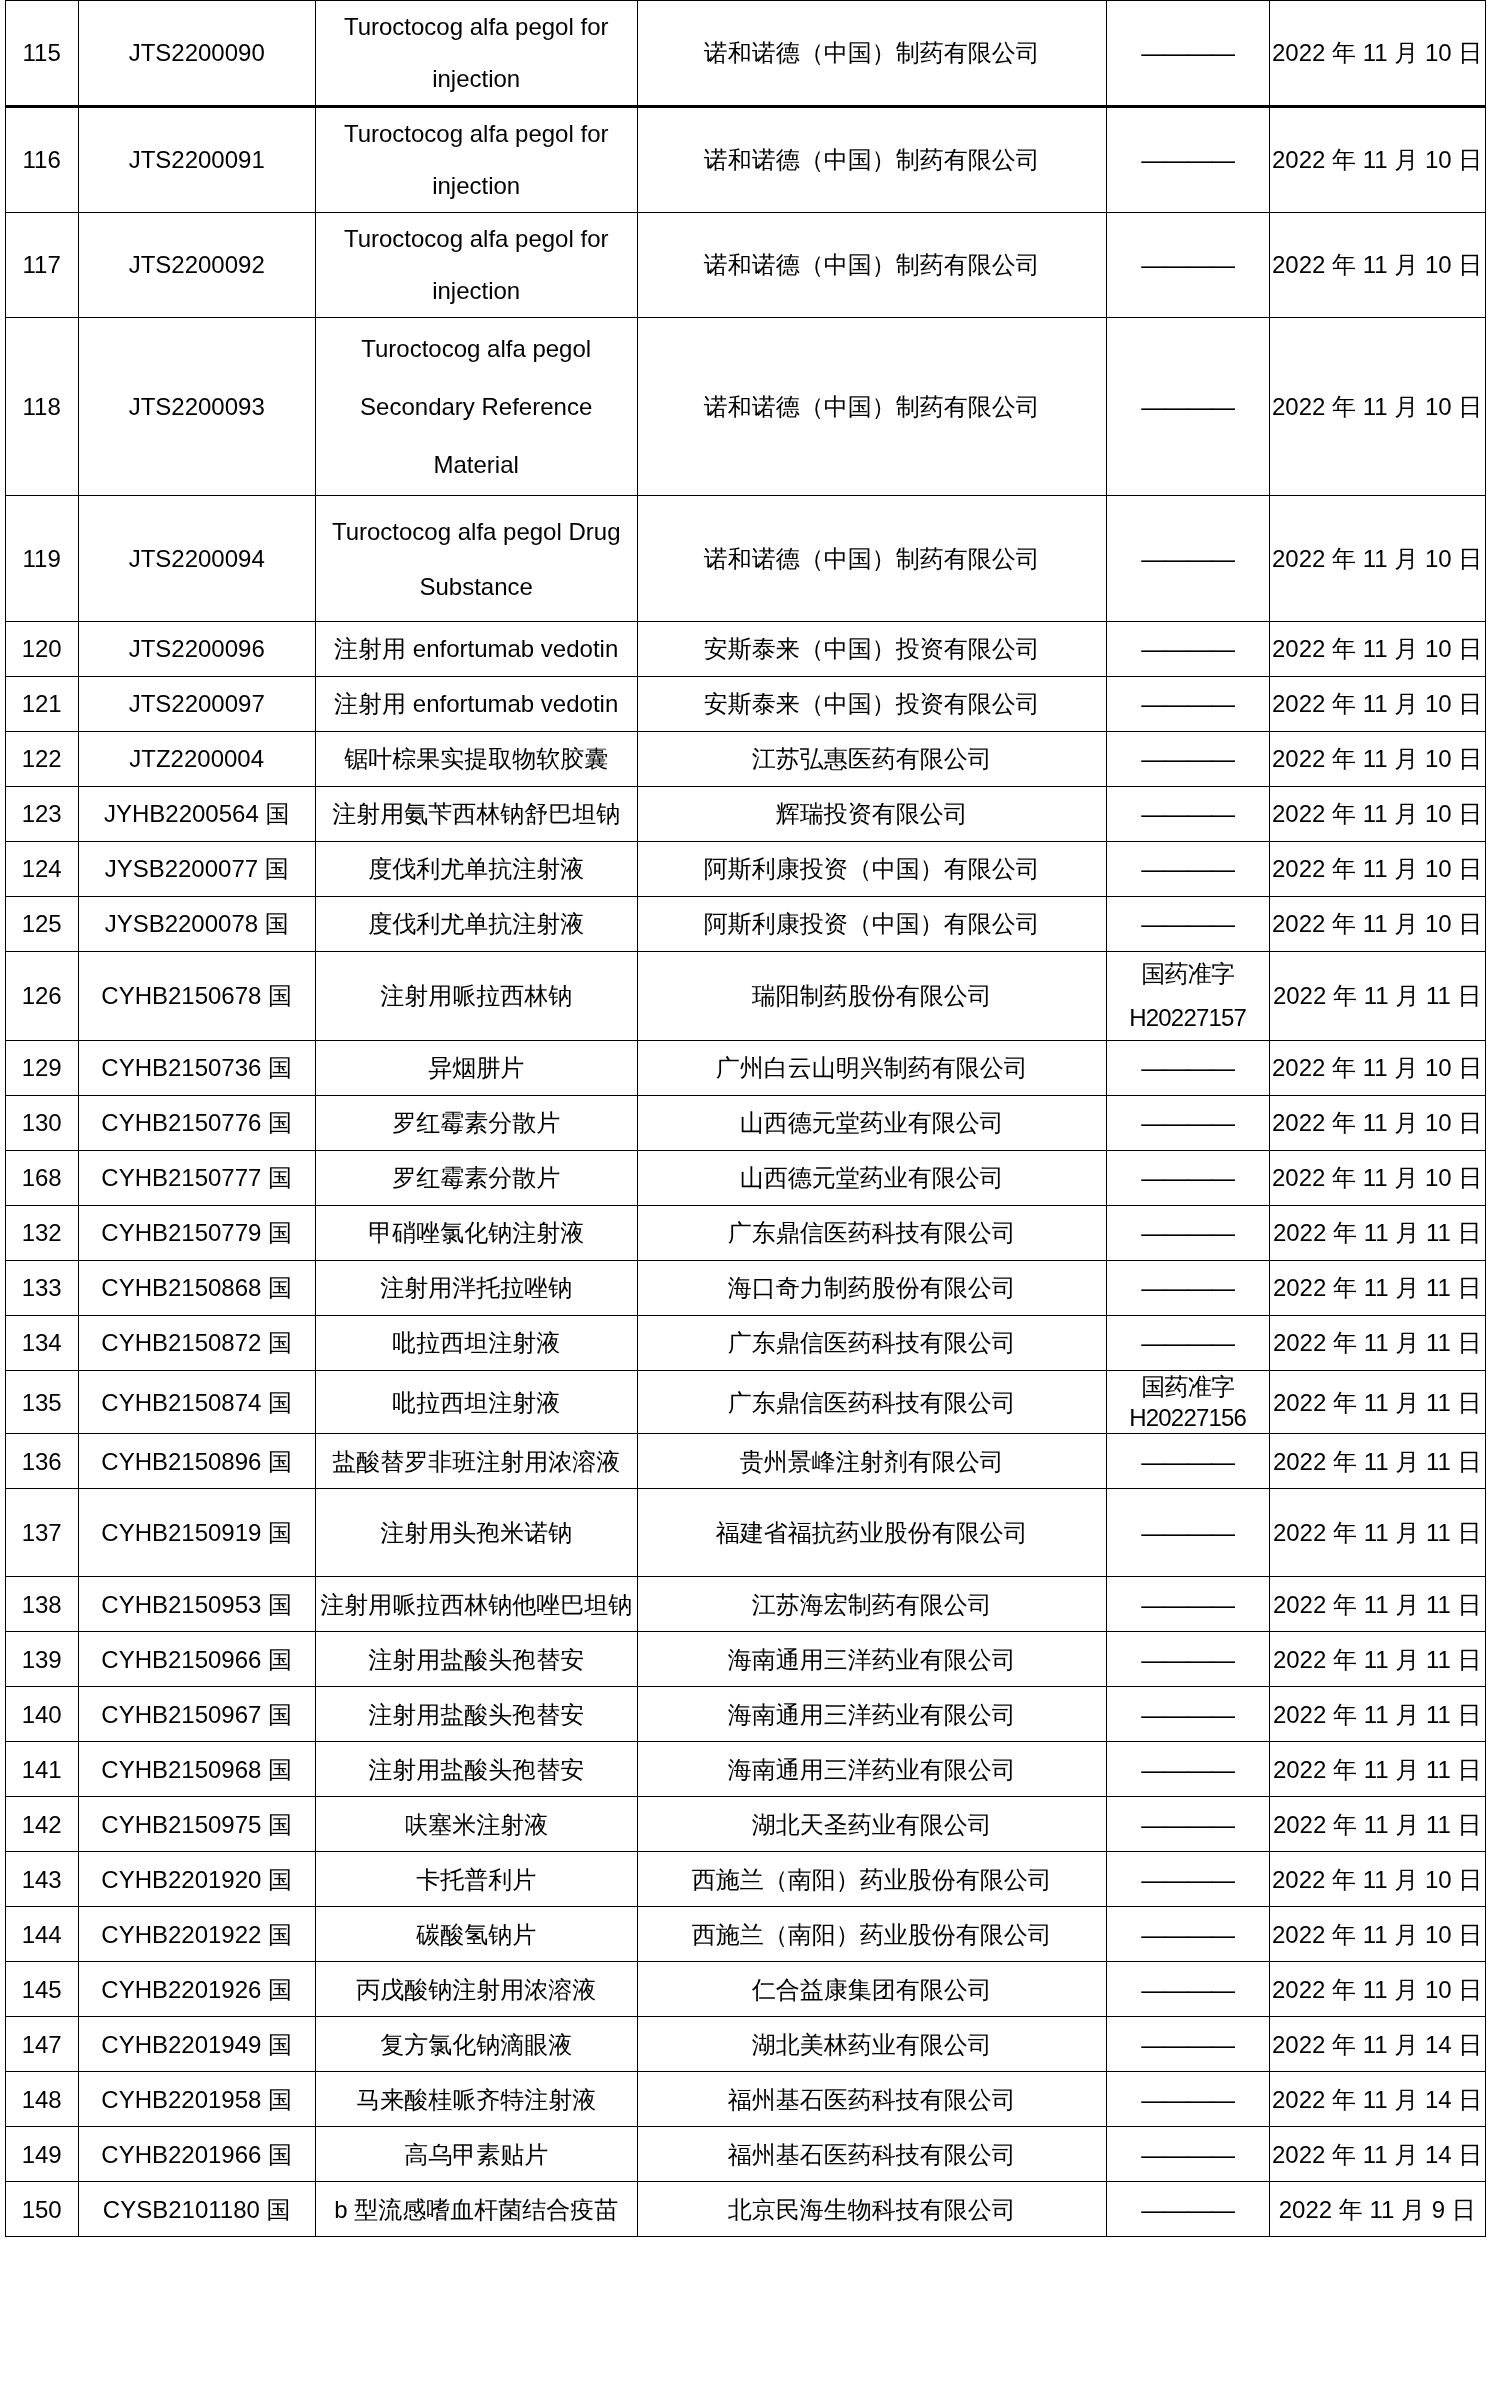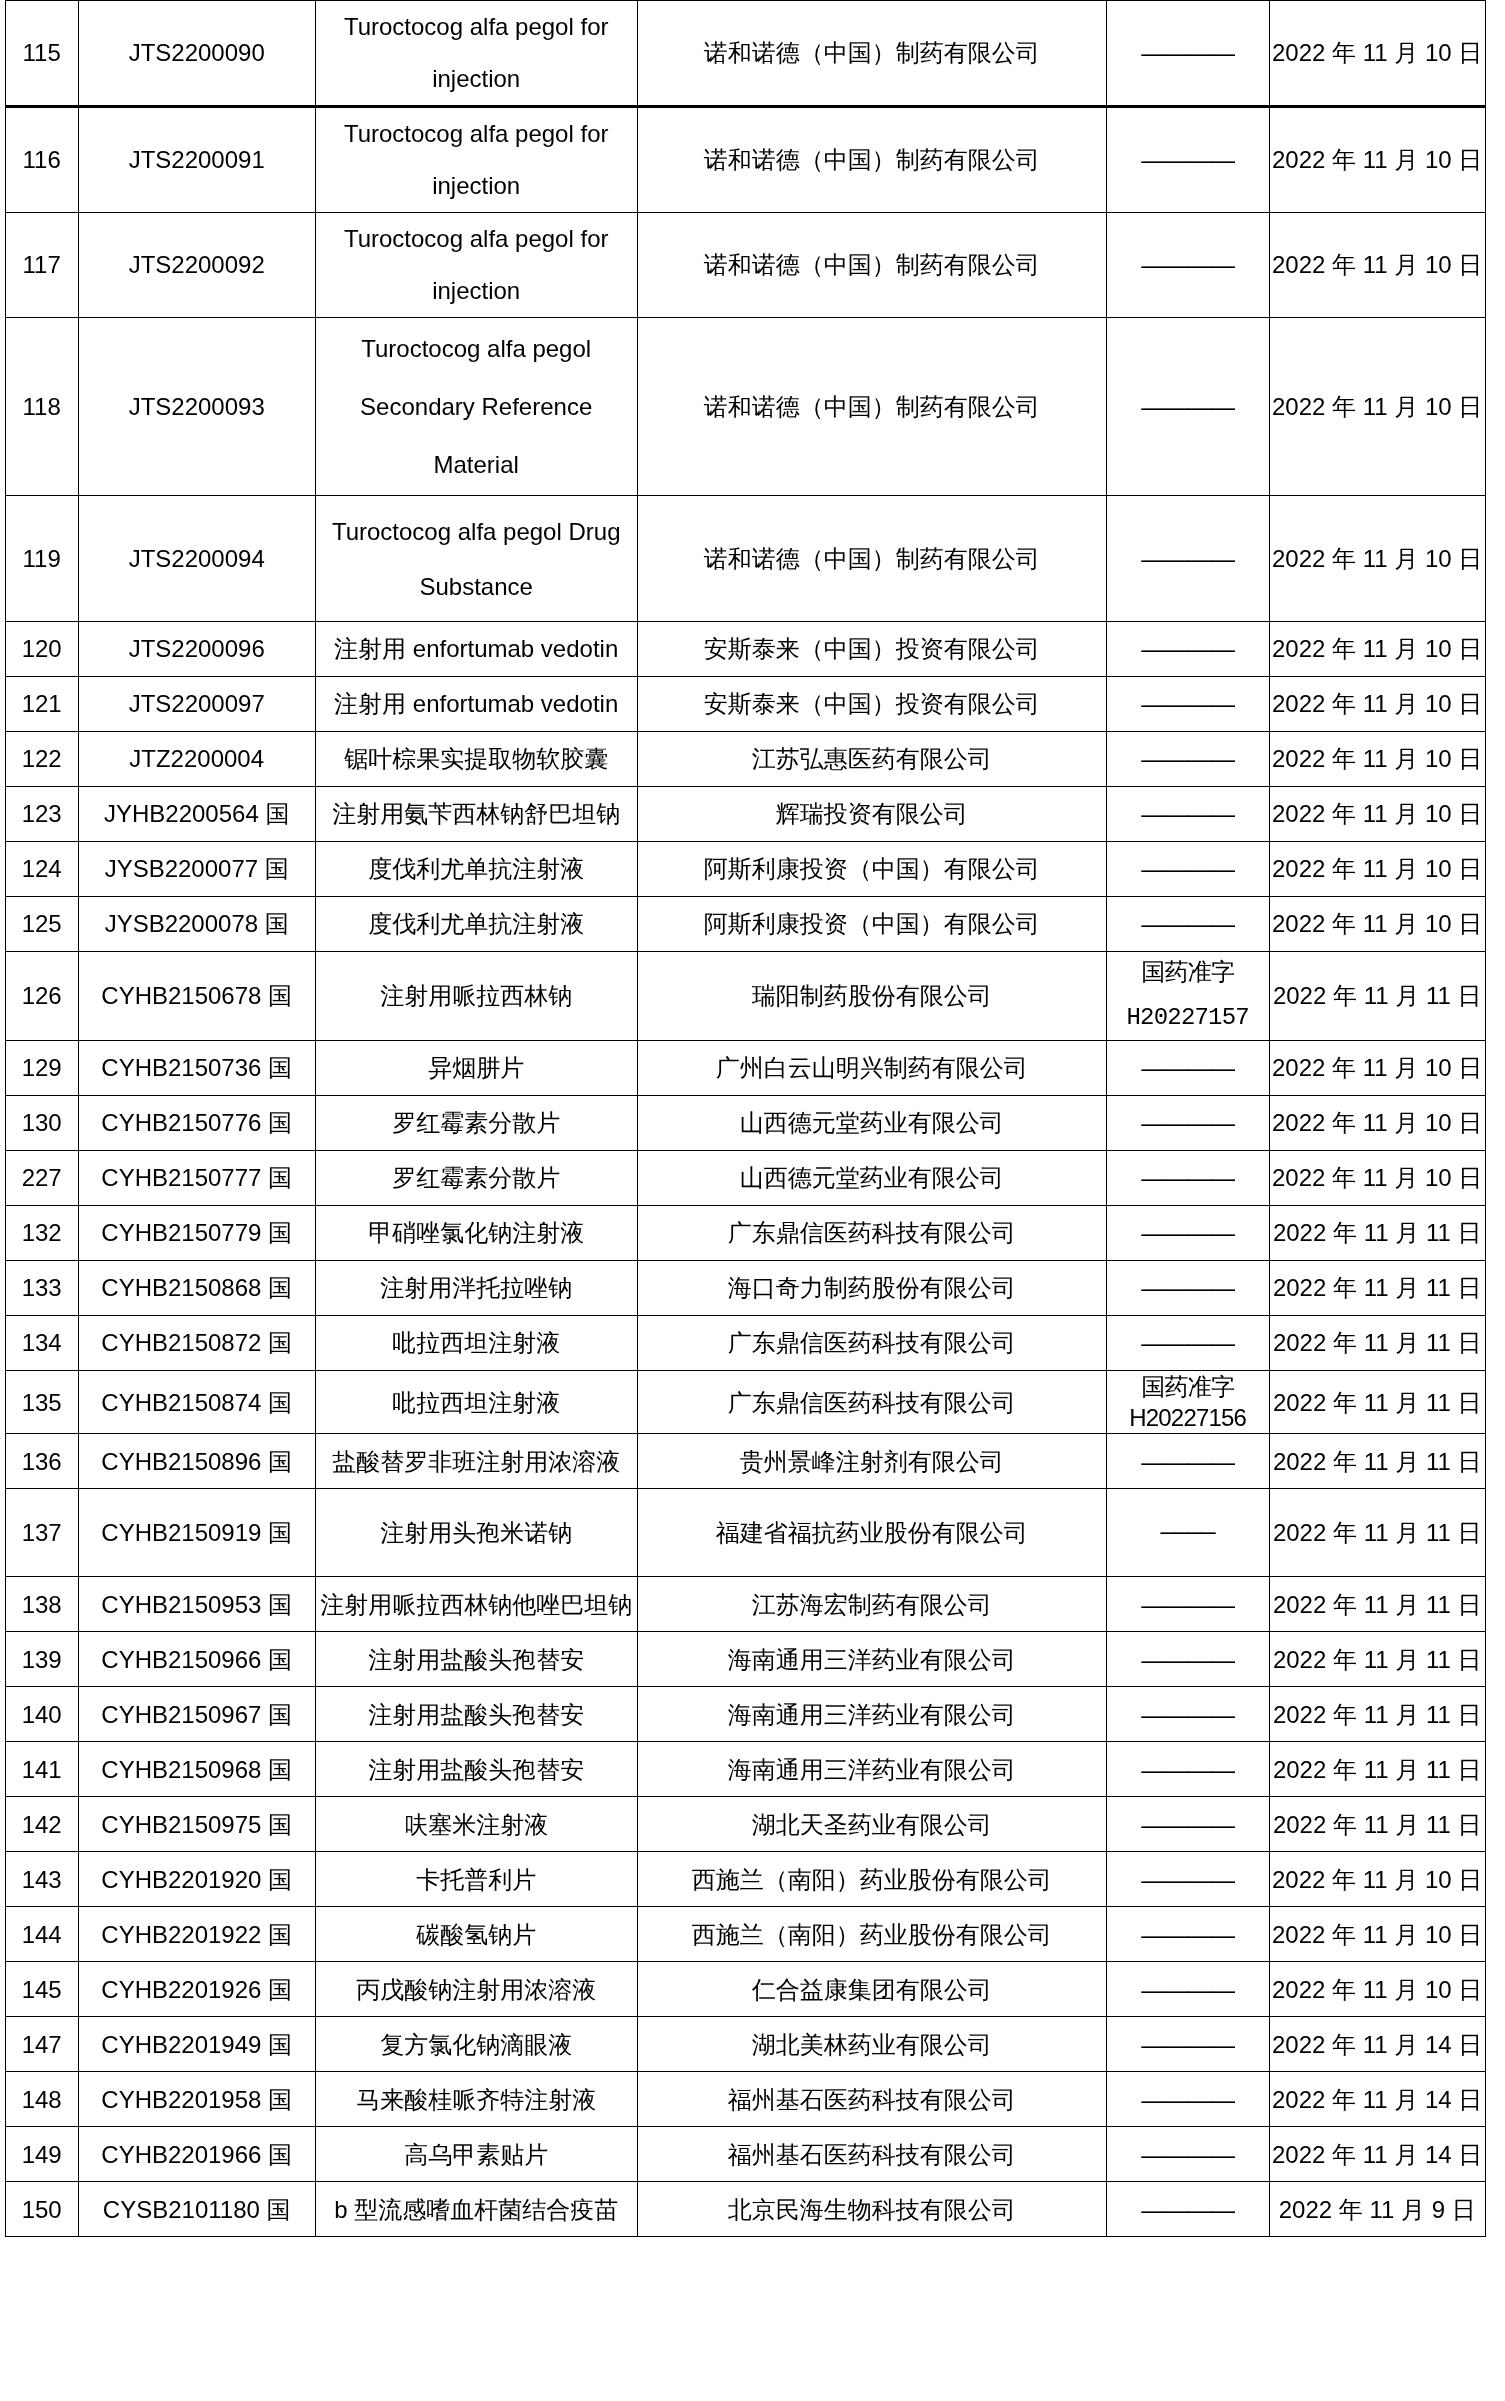--- a/index.html
+++ b/index.html
@@ -37,21 +37,21 @@
   tr:nth-child(21){height:88px;}
 
   
   tr:nth-child(2) td{border-top-width:3.2px;}
 
   
   tr:nth-child(-n+3) td.drug{line-height:52px;}
   tr:nth-child(4) td.drug{line-height:58px;}
   tr:nth-child(5) td.drug{line-height:55px;}
   tr:nth-child(12) td.approval,
-  tr:nth-child(21) td.approval{line-height:44px;font-family:Liberation Mono, monospace;}
+  tr:nth-child(21) td.approval{line-height:44px;}
 
   td.approval{letter-spacing:-0.8px;}
   td.date{white-space:nowrap;padding:0 1.6px;}
 </style>
 </head>
 <body>
 
 <table class="reg">
   <colgroup>
     <col class="c-no">
@@ -213,21 +213,21 @@
     <td class="id">CYHB2150776 国</td>
     <td class="drug">罗红霉素分散片</td>
     <td class="company">山西德元堂药业有限公司</td>
     <td class="approval">
           <div>————</div>
         </td>
     <td class="date">2022 年 11 月 10 日</td>
   </tr>
 
   <tr>
-    <td class="no">227</td>
+    <td class="no">168</td>
     <td class="id">CYHB2150777 国</td>
     <td class="drug">罗红霉素分散片</td>
     <td class="company">山西德元堂药业有限公司</td>
     <td class="approval">
           <div>————</div>
         </td>
     <td class="date">2022 年 11 月 10 日</td>
   </tr>
 
   <tr>

